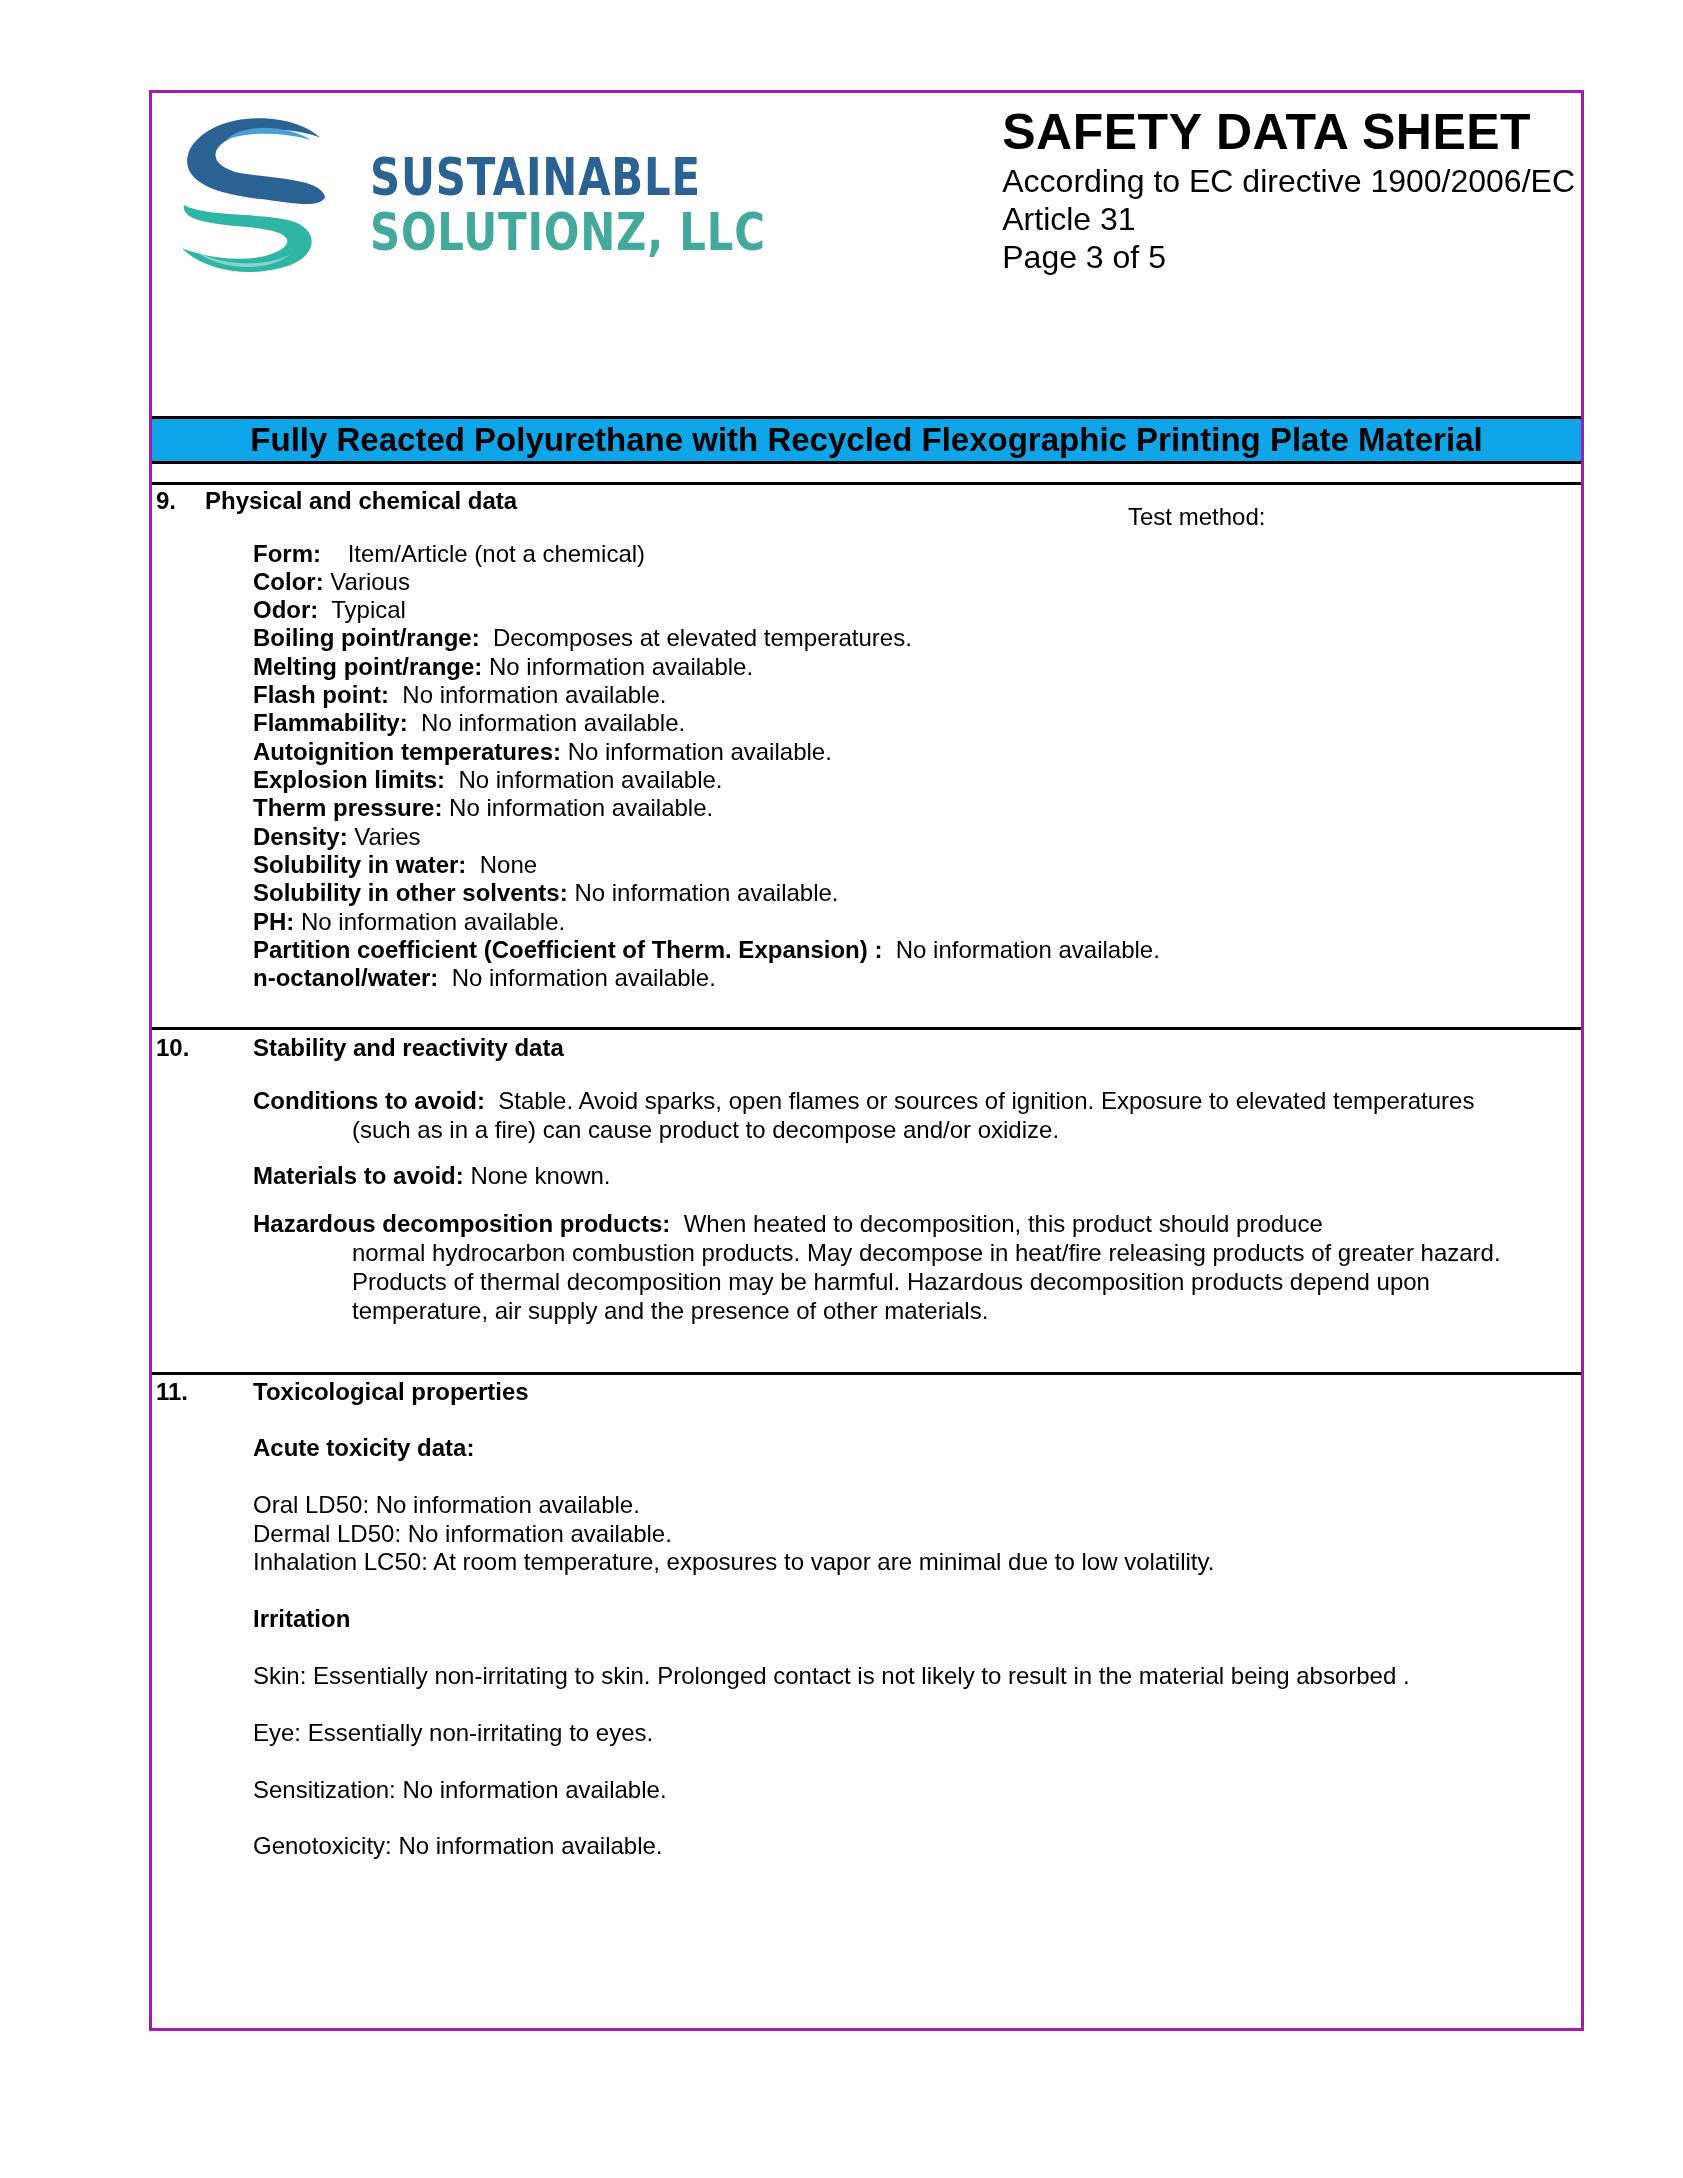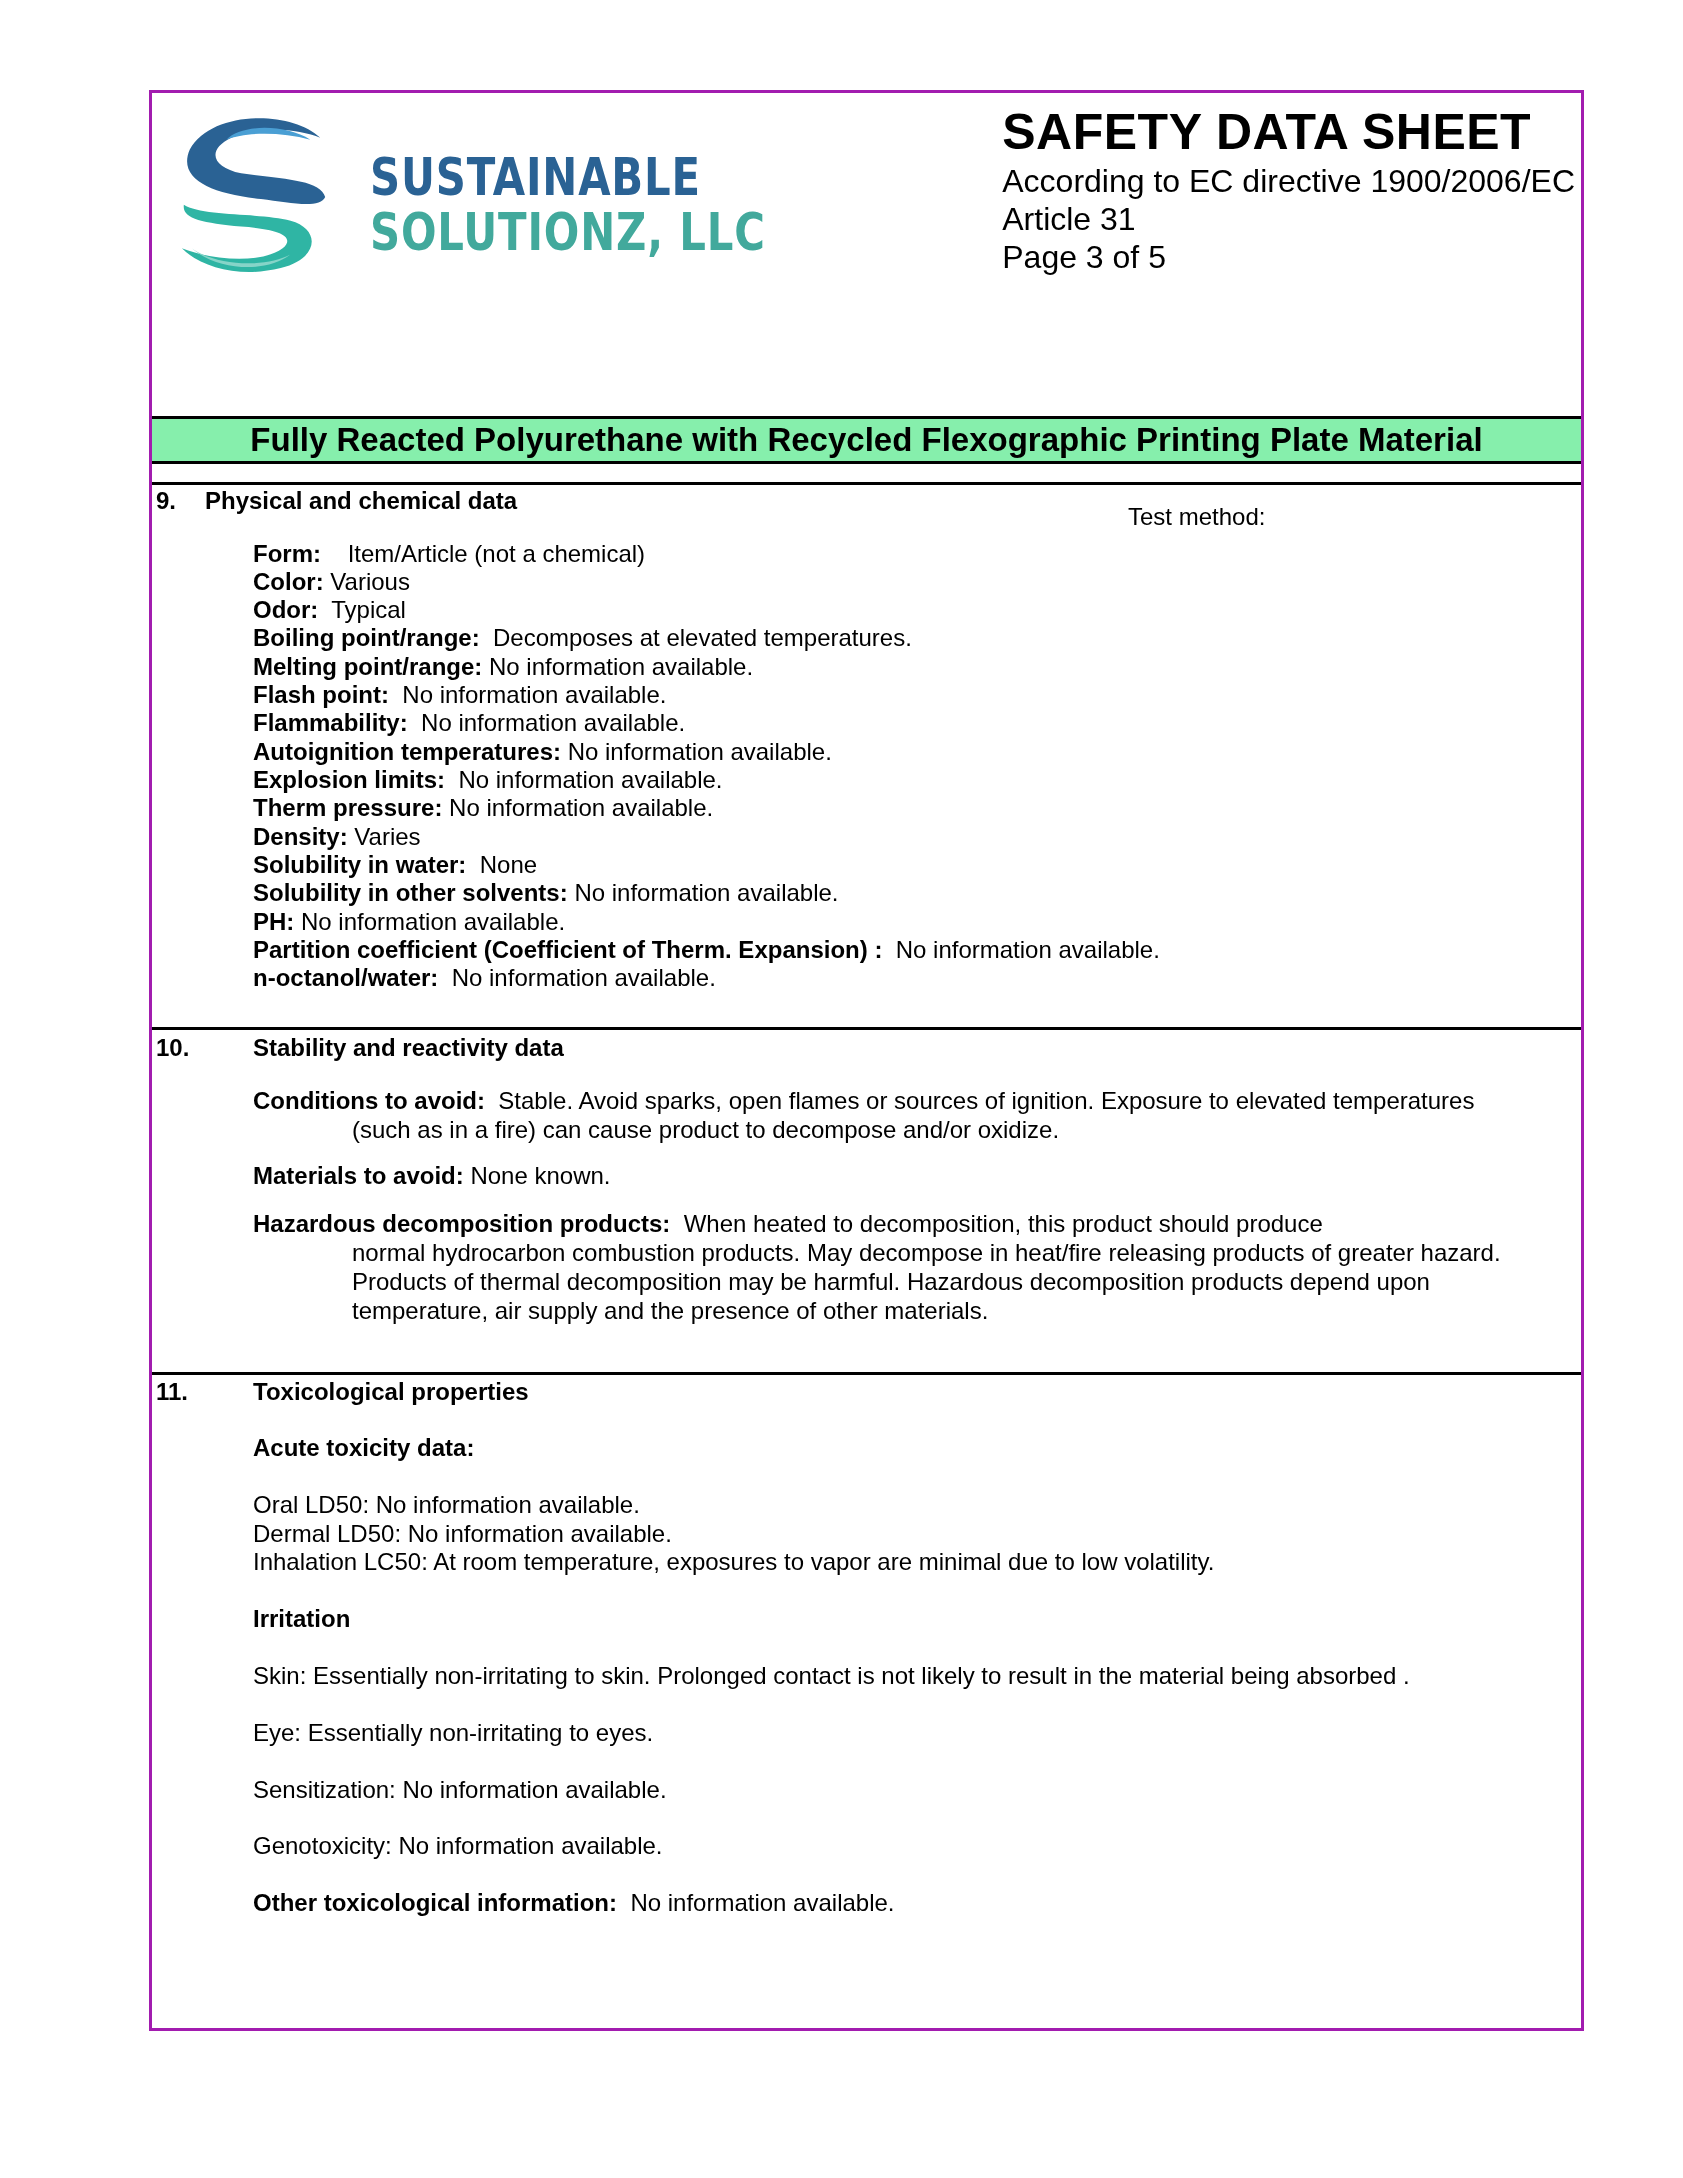--- a/index.html
+++ b/index.html
@@ -6,21 +6,21 @@
   body { width: 1683px; height: 2178px; position: relative; font-family: "Liberation Sans", sans-serif; color: #000; }
   .frame { position: absolute; left: 149px; top: 90px; width: 1429px; height: 1935px; border: 3px solid #a21caf; box-sizing: content-box; }
   .logo { position: absolute; left: 20px; top: 17px; width: 535px; height: 158px; }
   .logo svg { position: absolute; left: 0; top: 0; }
   .brand { position: absolute; left: 198px; top: 40px; font-family: "DejaVu Sans", sans-serif; font-weight: bold; letter-spacing: 1px; line-height: 55px; }
   .brand .l1 { color: #2a6294; font-size: 51px; transform: scaleX(0.82); transform-origin: left; white-space: nowrap; }
   .brand .l2 { color: #42a99c; font-size: 51px; transform: scaleX(0.82); transform-origin: left; white-space: nowrap; }
   .hdr { position: absolute; right: 6px; top: 10px; }
   .hdr .title { font-size: 50px; font-weight: bold; line-height: 59px; letter-spacing: 0.5px; }
   .hdr .sub { font-size: 32px; line-height: 38px; }
-  .banner { position: absolute; left: 0; top: 323px; width: 1429px; height: 42px; background: #86efac; border-top: 3px solid #000; border-bottom: 3px solid #000; text-align: center; font-weight: bold; font-size: 33px; line-height: 42px; }
+  .banner { position: absolute; left: 0; top: 323px; width: 1429px; height: 42px; background: #0ea5e9; border-top: 3px solid #000; border-bottom: 3px solid #000; text-align: center; font-weight: bold; font-size: 33px; line-height: 42px; }
   .hline { position: absolute; left: 0; width: 1429px; border-top: 3px solid #000; }
   .sec-num { position: absolute; left: 4px; font-weight: bold; font-size: 24px; }
   .sec-title { position: absolute; font-weight: bold; font-size: 24px; }
   .test-method { position: absolute; left: 976px; font-size: 24px; }
   .prop { position: absolute; left: 101px; font-size: 24px; line-height: 28px; white-space: nowrap; }
   .prop b { font-weight: bold; }
   .para { position: absolute; left: 101px; font-size: 24px; line-height: 29px; width: 1287px; }
   .para .cont { padding-left: 99px; display: block; }
   .line { position: absolute; left: 101px; font-size: 24px; white-space: nowrap; }
 </style>
@@ -100,16 +100,15 @@
   <div class="line" style="top:1341px; font-weight:bold;">Acute toxicity data:</div>
   <div class="line" style="top:1398px;">Oral LD50:  No information available.</div>
   <div class="line" style="top:1427px;">Dermal LD50:  No information available.</div>
   <div class="line" style="top:1455px;">Inhalation LC50:  At room temperature, exposures to vapor are minimal due to low volatility.</div>
 
   <div class="line" style="top:1512px; font-weight:bold;">Irritation</div>
   <div class="line" style="top:1569px;">Skin: Essentially non-irritating to skin.  Prolonged contact is not likely to result in the material being absorbed .</div>
   <div class="line" style="top:1626px;">Eye: Essentially non-irritating to eyes.</div>
   <div class="line" style="top:1683px;">Sensitization: No information available.</div>
   <div class="line" style="top:1739px;">Genotoxicity:  No information available.</div>
-  <div class="line" style="top:1796px;"><b>Other toxicological information:</b>&nbsp; <span>No information available.</span></div>
 
 </div>
 
 
 </body></html>

